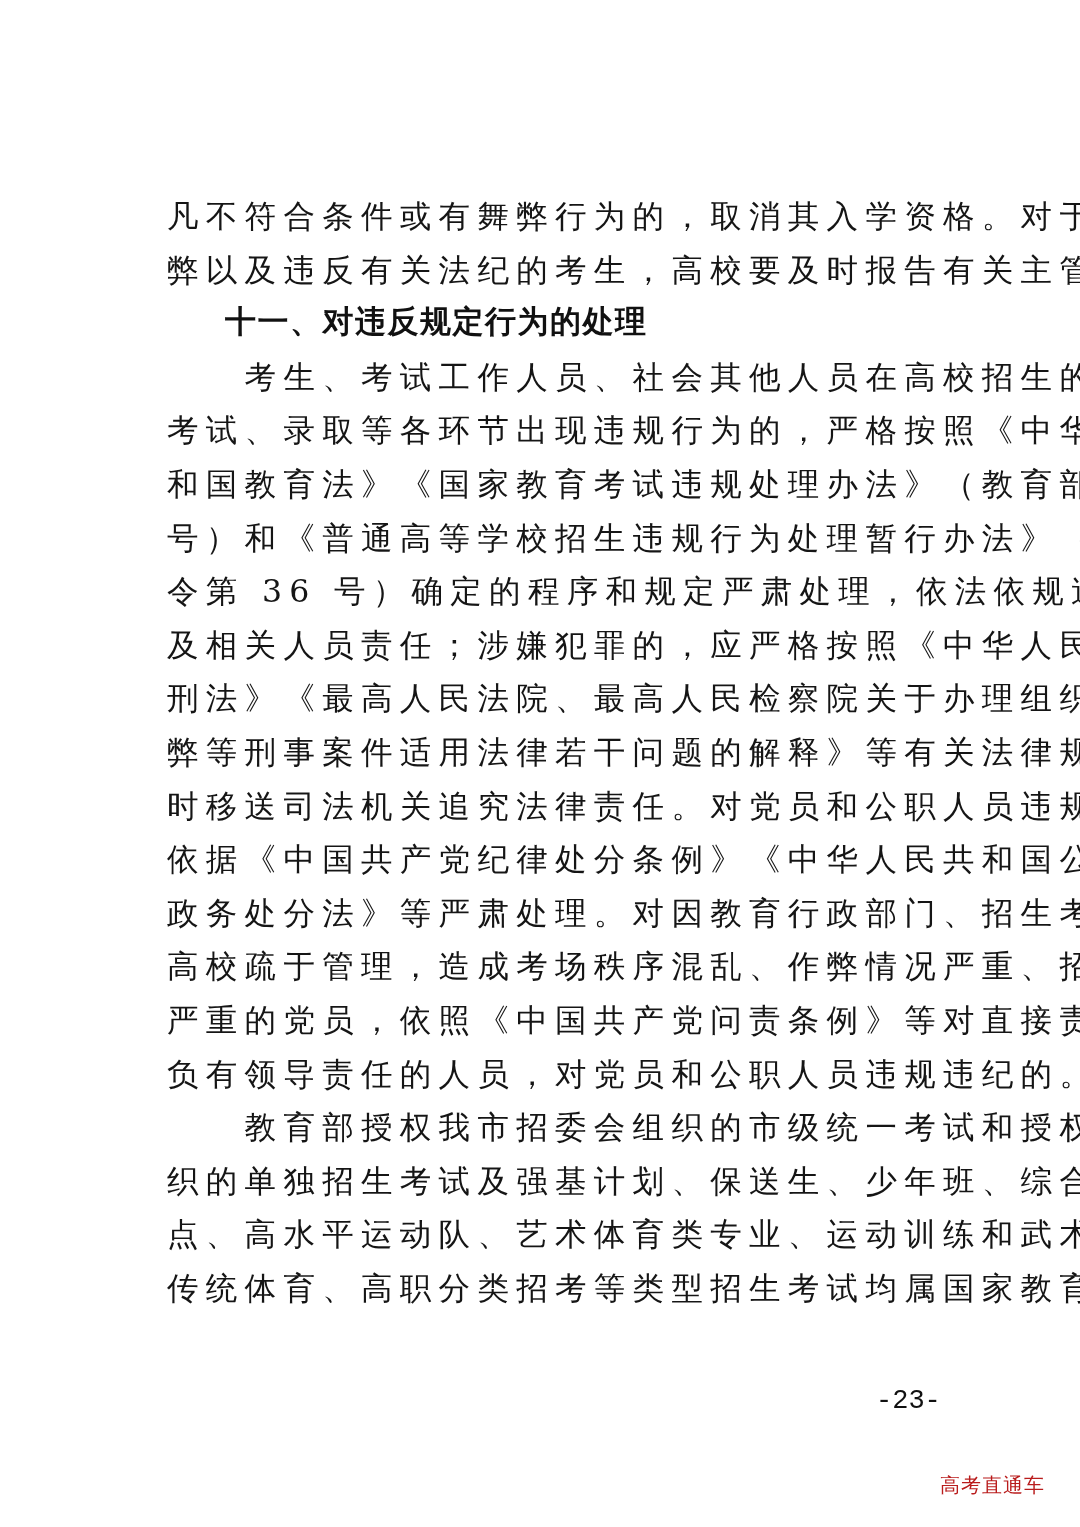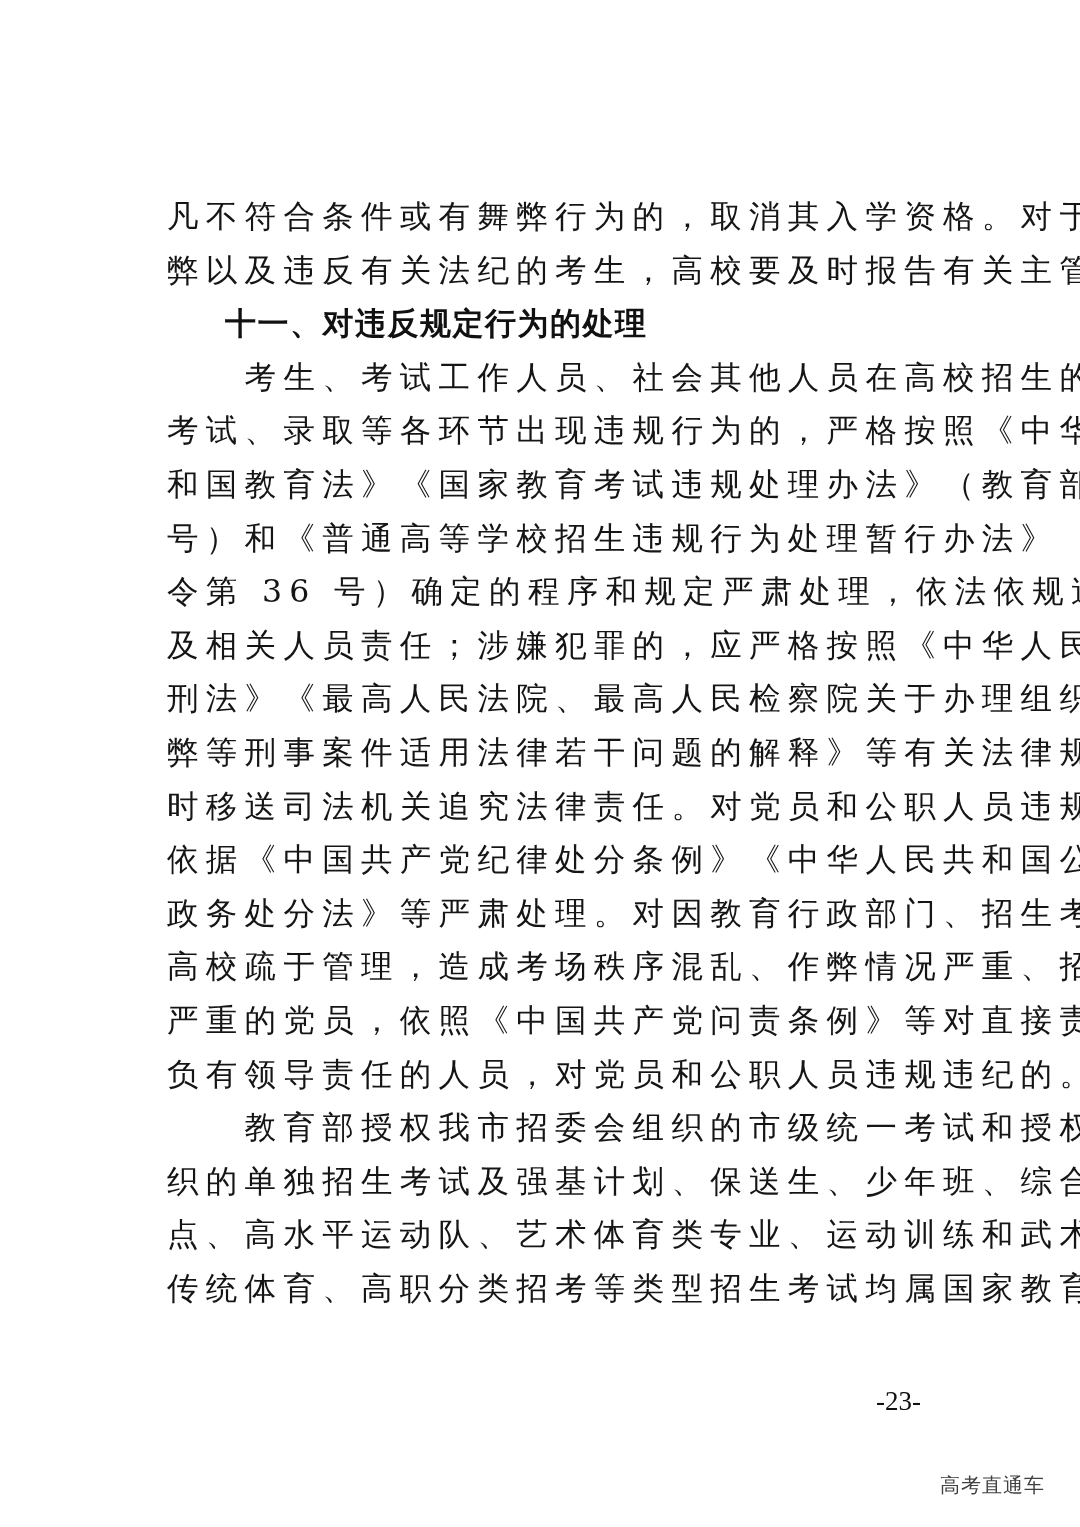--- a/index.html
+++ b/index.html
@@ -30,42 +30,42 @@
     }
     .line {
       height: 53.6px;
       line-height: 53.6px;
       font-size: 31.5px;
       white-space: nowrap;
       letter-spacing: 7.3px;
       color: #151515;
     }
     .line.heading {
-      font-family: Liberation Serif, serif;
+      font-family: Liberation Mono, monospace;
       font-weight: bold;
       letter-spacing: 1.5px;
       padding-left: 58px;
       font-size: 31px;
       color: #111;
     }
     .page-number {
       position: absolute;
       left: 876px;
       top: 1386px;
-      font-family: Liberation Serif, serif;
+      font-family: Liberation Mono, monospace;
       font-size: 27px;
       color: #111;
     }
     .watermark {
       position: absolute;
       left: 940px;
       top: 1472px;
       font-family: "DejaVu Sans", "Liberation Sans", sans-serif;
       font-size: 20px;
-      color: #404040;
+      color: #b91c1c;
       letter-spacing: 1px;
     }
   </style>
 </head>
 <body>
 
 <div class="page">
   <div class="body-text">
     <div class="line">凡不符合条件或有舞弊行为的，取消其入学资格。对于徇私舞</div>
     <div class="line">弊以及违反有关法纪的考生，高校要及时报告有关主管部门和</div>

